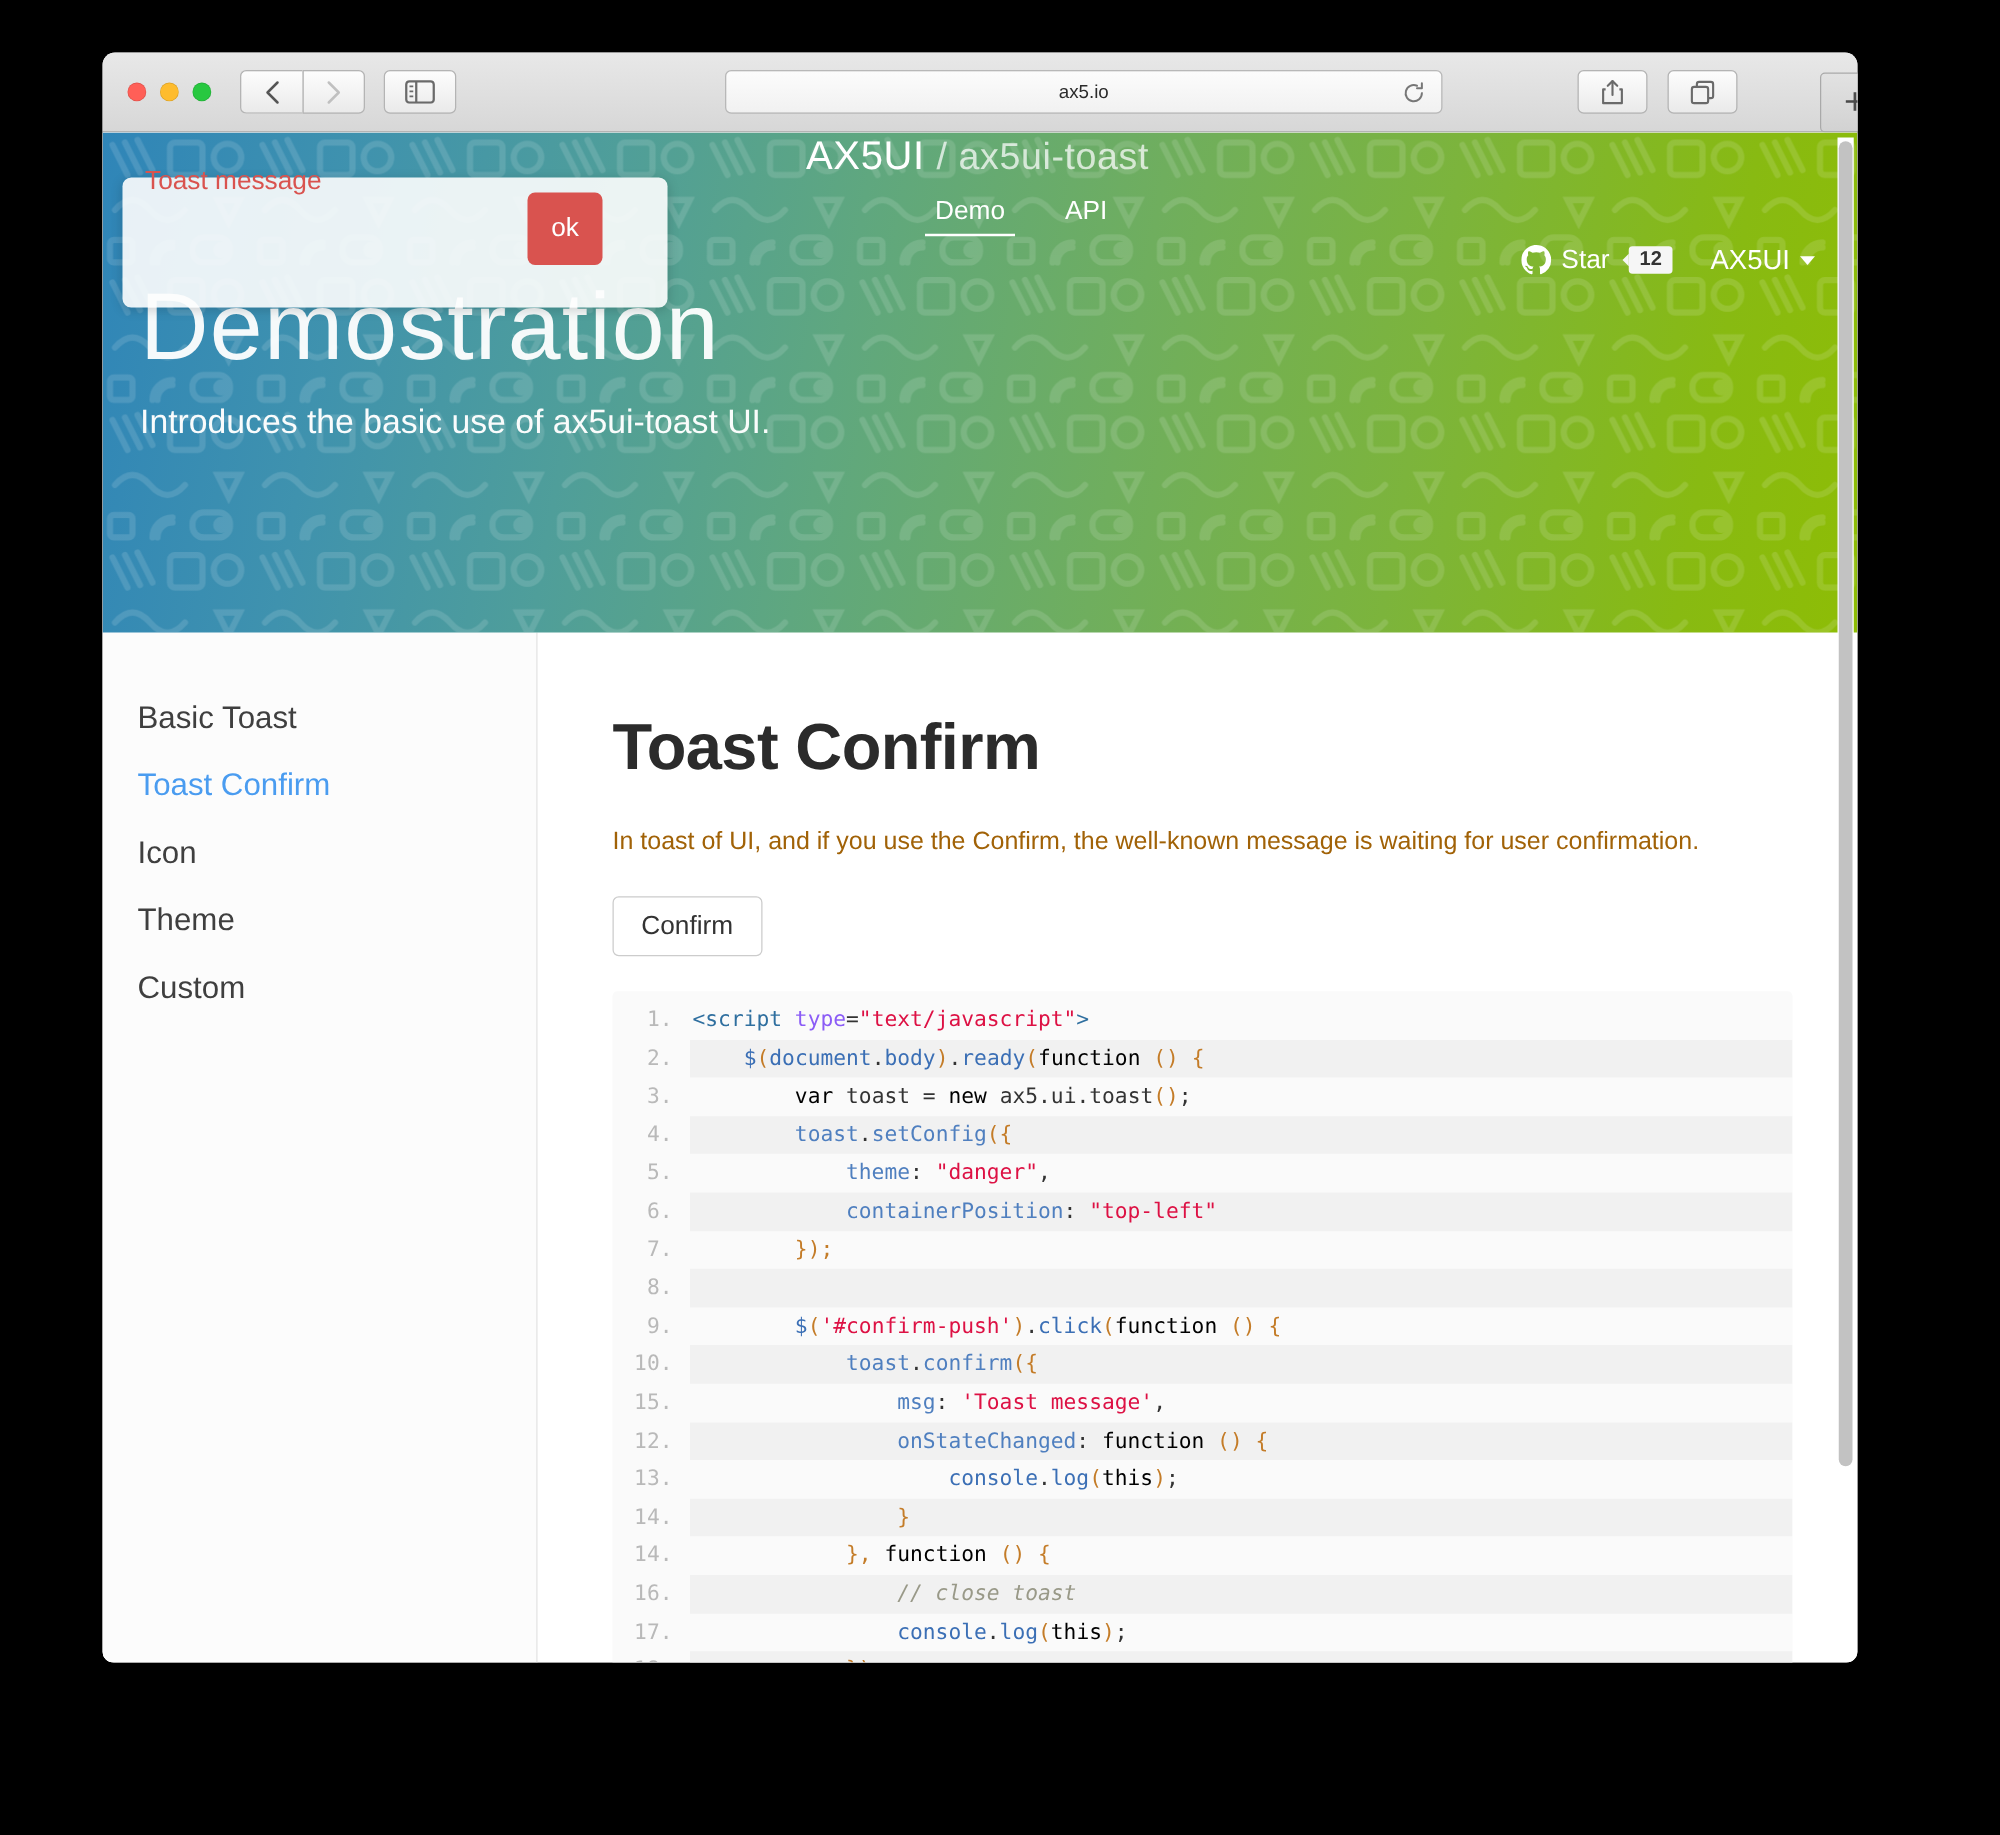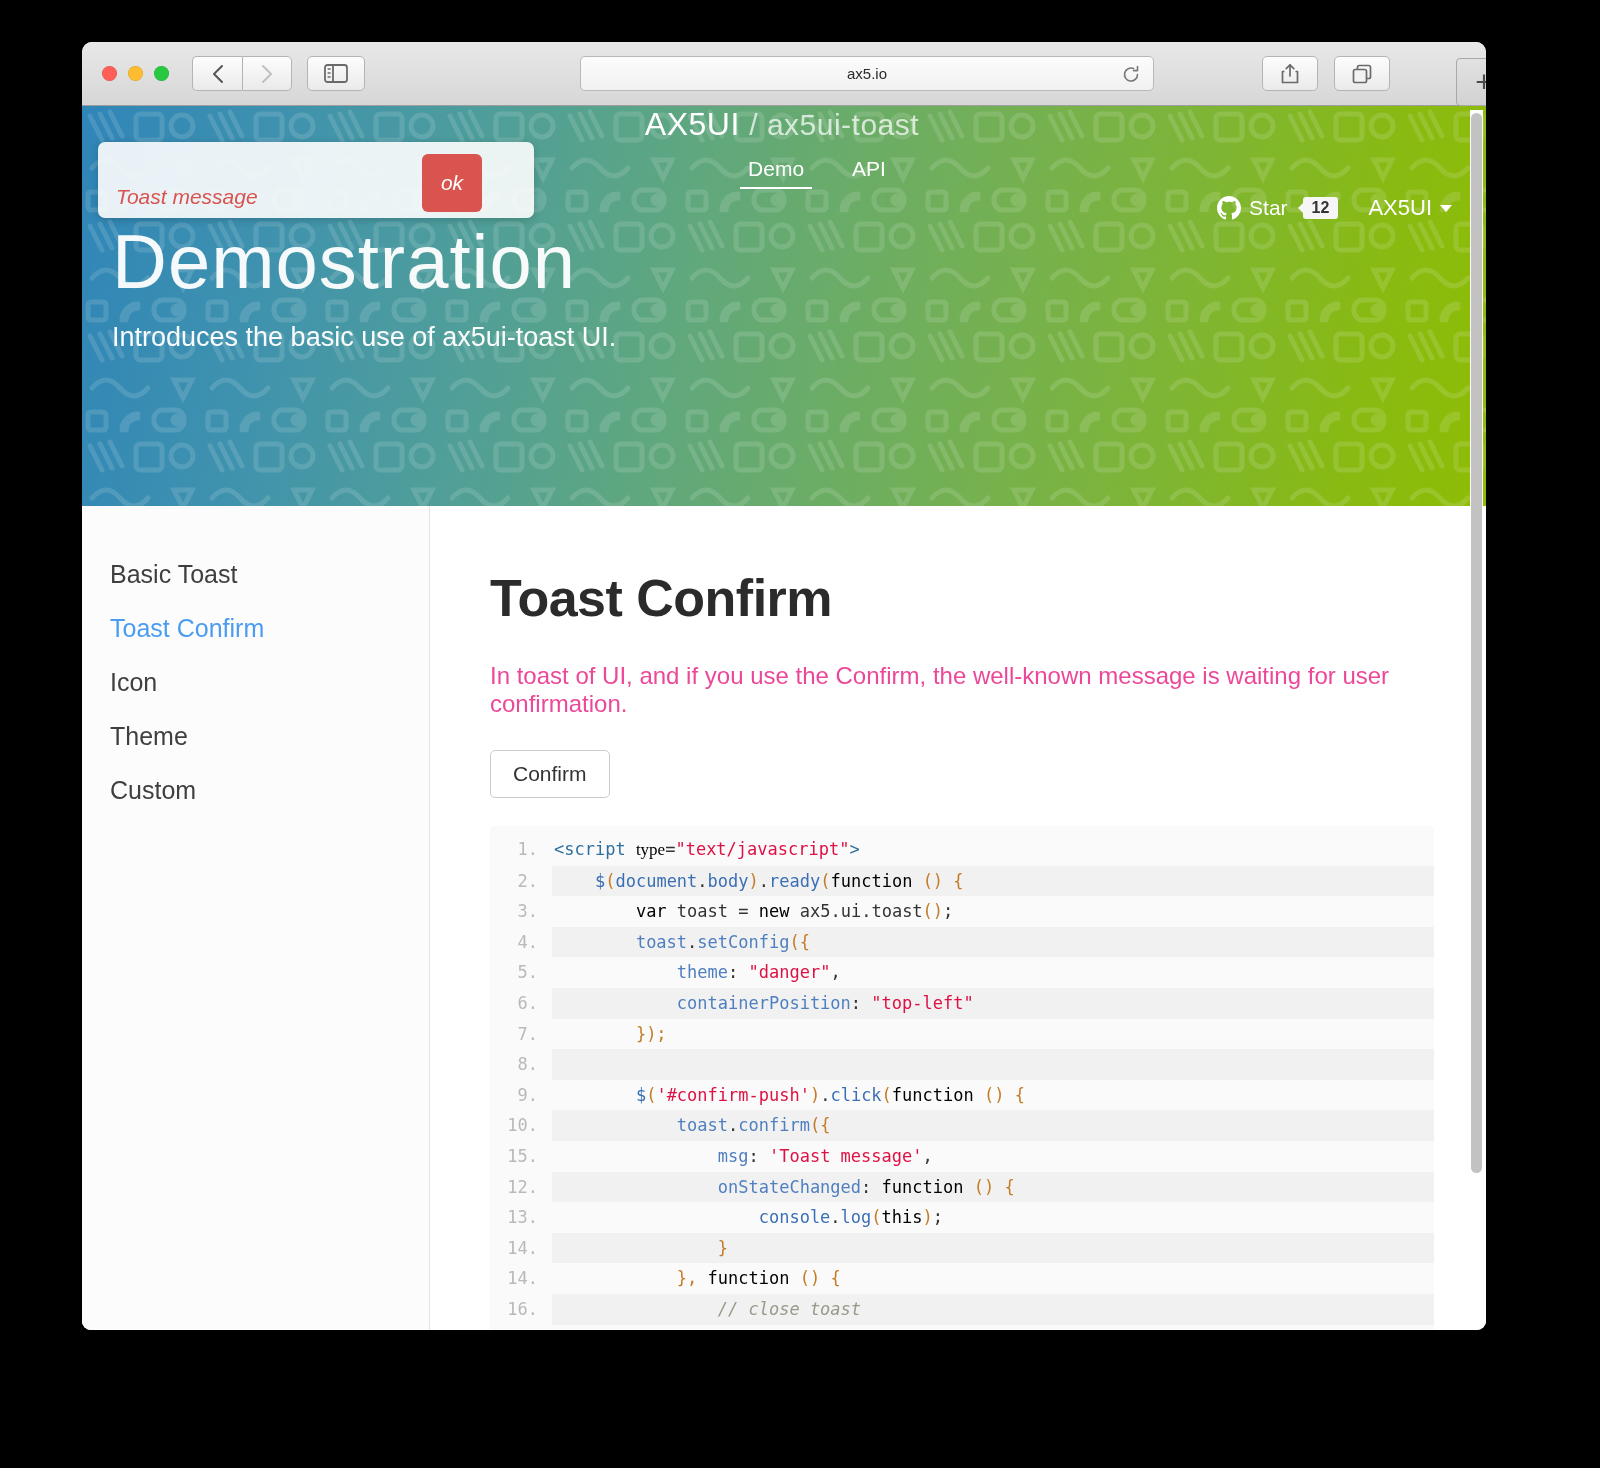--- a/index.html
+++ b/index.html
@@ -116,25 +116,25 @@
   #hero-text { position: relative; z-index: 3; padding: 46px 0 0 30px; }
   #hero-title {
     font-size: 76px; font-weight: 100; color: #fff; line-height: 1;
     letter-spacing: 1px; opacity: .95;
   }
   #hero-sub { margin-top: 22px; font-size: 27px; color: #fff; font-weight: 400; opacity: .97; }
 
   
   #toast {
     position: absolute; z-index: 20; left: 16px; top: 36px;
-    width: 436px; height: 76px;
+    width: 436px; height: 104px;
     background: rgba(253,253,253,.90);
     border-radius: 7px;
     box-shadow: 0 2px 9px rgba(0,0,0,.18);
-    display: flex; align-items: flex-end; font-style: italic;
+    display: flex; align-items: flex-start;
   }
   #toast-msg {
     color: #d9534f; font-size: 21px; padding-left: 18px;
     position: relative; top: -9px;
   }
   #toast-ok {
     position: absolute; right: 52px; top: 12px;
     width: 60px; height: 58px; border-radius: 6px;
     background: #d9534f; color: #fff; font-size: 21px;
     display: flex; align-items: center; justify-content: center; margin-left: 40px;
@@ -146,21 +146,21 @@
     width: 348px; flex: 0 0 348px;
     background: #fcfcfc;
     border-right: 1px solid #e3e3e3;
     padding: 42px 0 0 28px;
   }
   .side-item { font-size: 25px; color: #3f3f3f; padding: 12px 0 13px; }
   .side-item.active { color: #4a9cf0; }
 
   #main { flex: 1; padding: 62px 0 0 60px; position: relative; }
   #page-title { font-size: 52px; font-weight: bold; color: #2b2b2b; letter-spacing: -.5px; }
-  #page-desc { margin-top: 34px; font-size: 24px; color: #ec4899; }
+  #page-desc { margin-top: 34px; font-size: 20px; color: #a16207; }
 
   #confirm-btn {
     margin-top: 32px; display: inline-flex; align-items: center; justify-content: center;
     height: 48px; padding: 0 22px;
     background: #fff; border: 1px solid #ccc; border-radius: 5px;
     font-size: 21px; color: #333;
   }
 
   
   #code-block {
@@ -173,21 +173,21 @@
   }
   .code-line { display: flex; }
   .code-line:nth-child(even) .code-text { background: #f1f1f1; }
   .ln {
     flex: 0 0 62px; text-align: right; padding-right: 14px;
     color: #b9b9b9; user-select: none; white-space: pre;
   }
   .code-text { flex: 1; white-space: pre; padding-left: 2px; }
 
   .t-tag   { color: #2f6f9f; }
-  .t-attr  { color: #000000; font-family: Liberation Serif, serif; }
+  .t-attr  { color: #8b5cf6; }
   .t-str   { color: #d14; }
   .t-kw    { color: #000000; }
   .t-fn    { color: #3b6fb5; }
   .t-punc  { color: #c47c28; }
   .t-com   { color: #998; font-style: italic; }
   .t-prop  { color: #4f7fbf; }
   .t-plain { color: #333; }
 
   
   #page-scrollbar {

